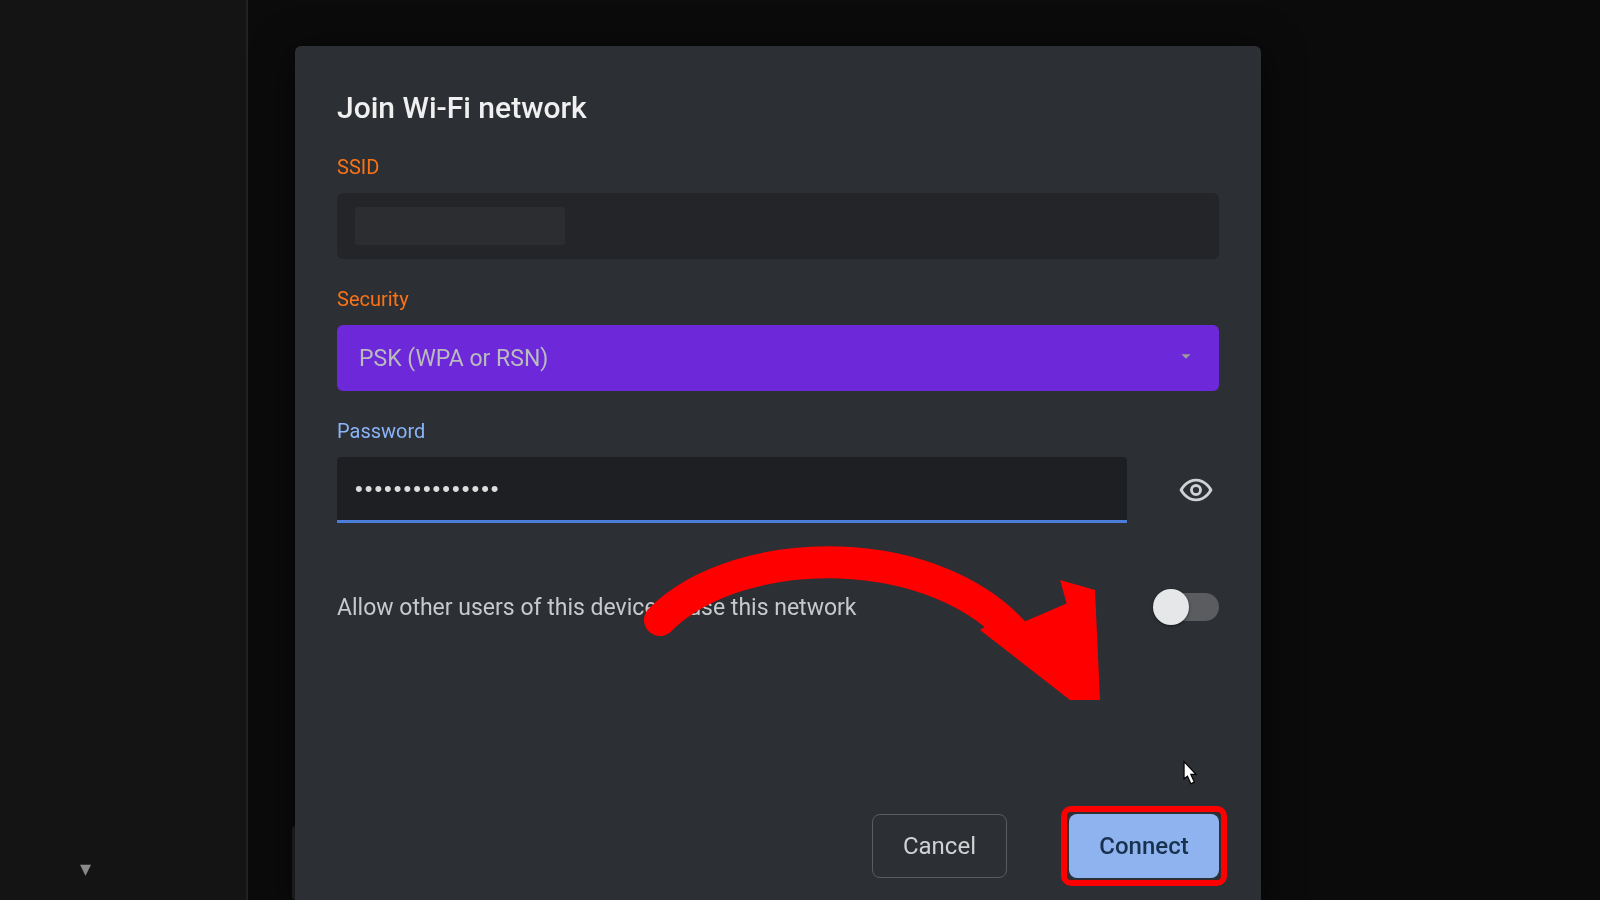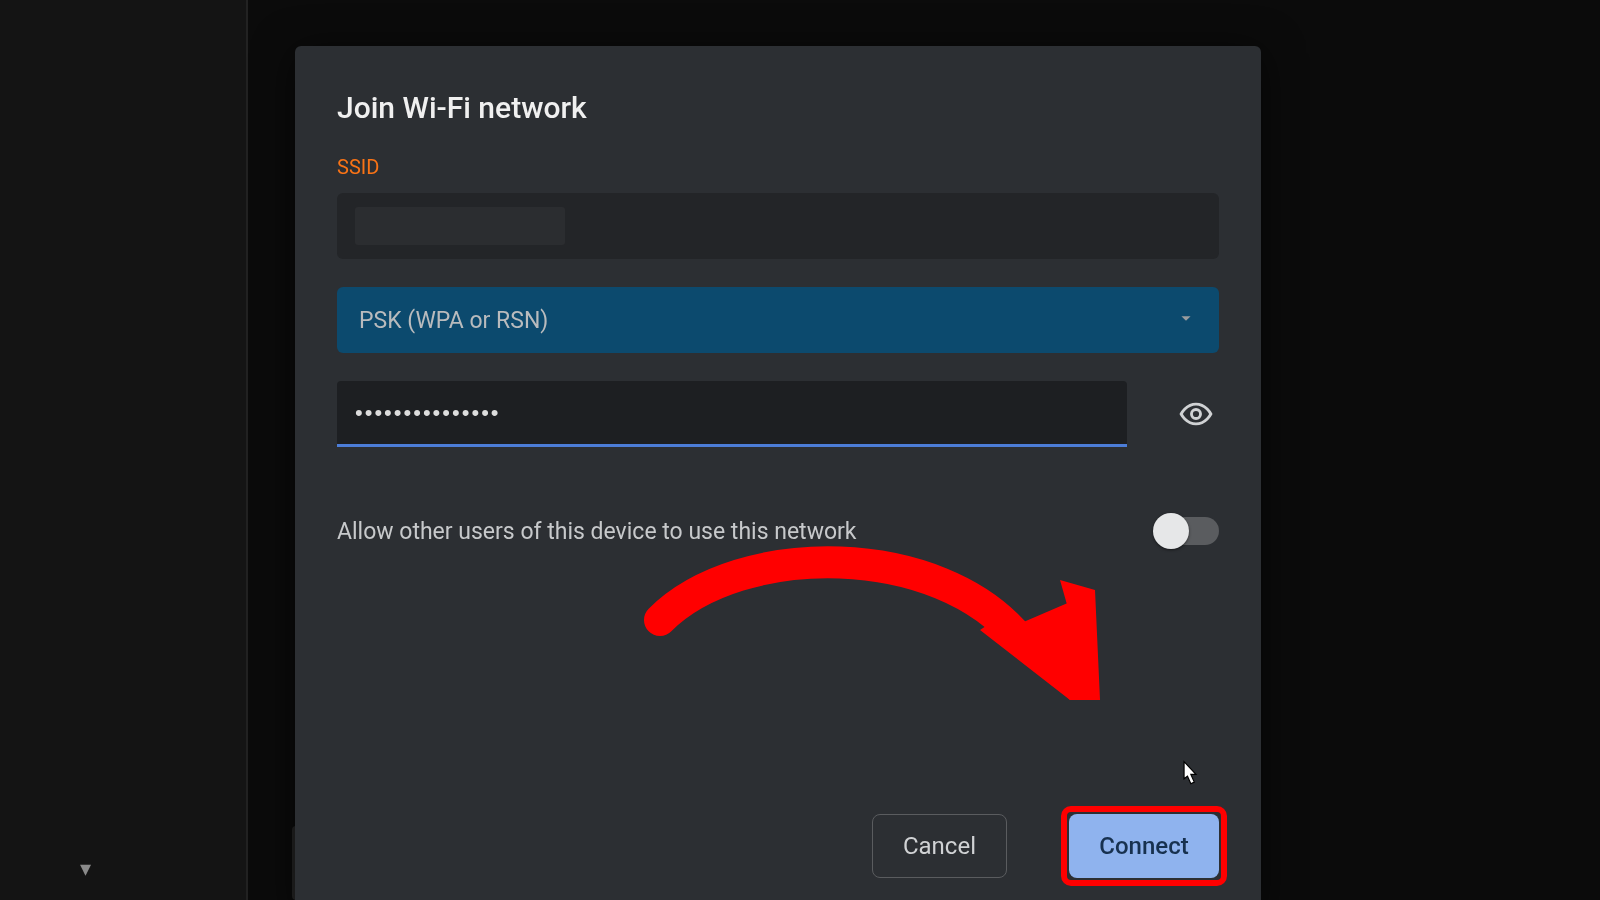--- a/index.html
+++ b/index.html
@@ -60,21 +60,21 @@
     font-size: 22px;
     margin-bottom: 28px;
     display: flex; align-items: center;
   }
   .ssid-redact {
     display:inline-block; width: 210px; height: 38px; background:#2b2d30; border-radius:3px;
   }
 
   .select {
     width: 882px; height: 66px;
-    background: #0c4a6e;
+    background: #6d28d9;
     border-radius: 6px;
     padding: 0 22px;
     display: flex; align-items: center; justify-content: space-between;
     margin-bottom: 28px;
     cursor: pointer;
   }
   .select-value { font-size: 23px; color: #b9bbbd; }
   .dropdown-icon { color:#9a9c9e; }
 
   .pwd-row { display:flex; align-items:center; gap: 48px; }
@@ -148,29 +148,31 @@
 
 <div class="dialog">
 
   <div class="title">Join Wi-Fi network</div>
 
   <div class="field-label">SSID</div>
   <div class="text-input">
     <span class="ssid-redact"></span>
   </div>
 
+  <div class="field-label">Security</div>
   <div class="select">
     <span class="select-value">PSK (WPA or RSN)</span>
     <span class="dropdown-icon">
       <svg width="22" height="22" viewBox="0 0 24 24" fill="currentColor">
           <path d="M7 10l5 5 5-5z"></path>
         </svg>
     </span>
   </div>
 
+  <div class="field-label focused">Password</div>
   <div class="pwd-row">
     <input class="pwd-input" type="text" readonly="" value="•••••••••••••••" style="">
     <div class="eye-btn">
       <svg width="34" height="34" viewBox="0 0 24 24" fill="none" stroke="currentColor" stroke-width="2">
         <path d="M1.5 12S5 5 12 5s10.5 7 10.5 7-3.5 7-10.5 7S1.5 12 1.5 12z"></path>
         <circle cx="12" cy="12" r="3.2"></circle>
       </svg>
     </div>
   </div>
 

